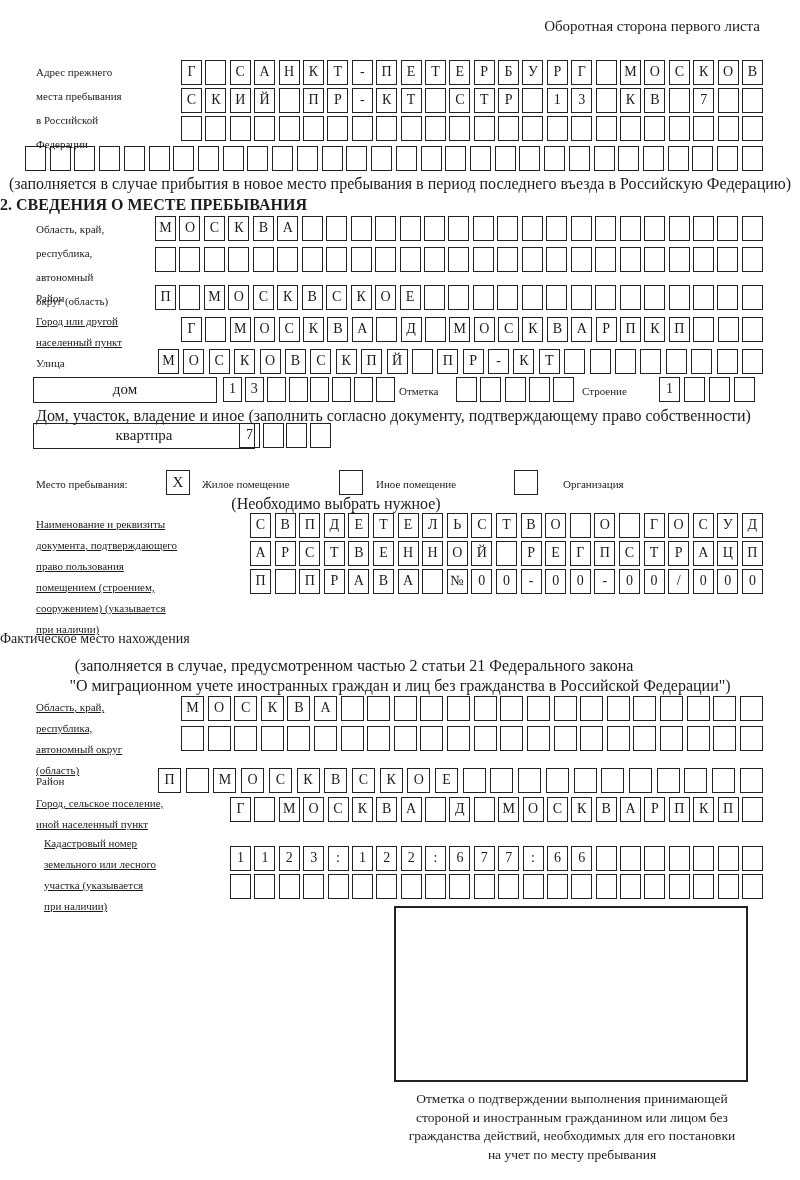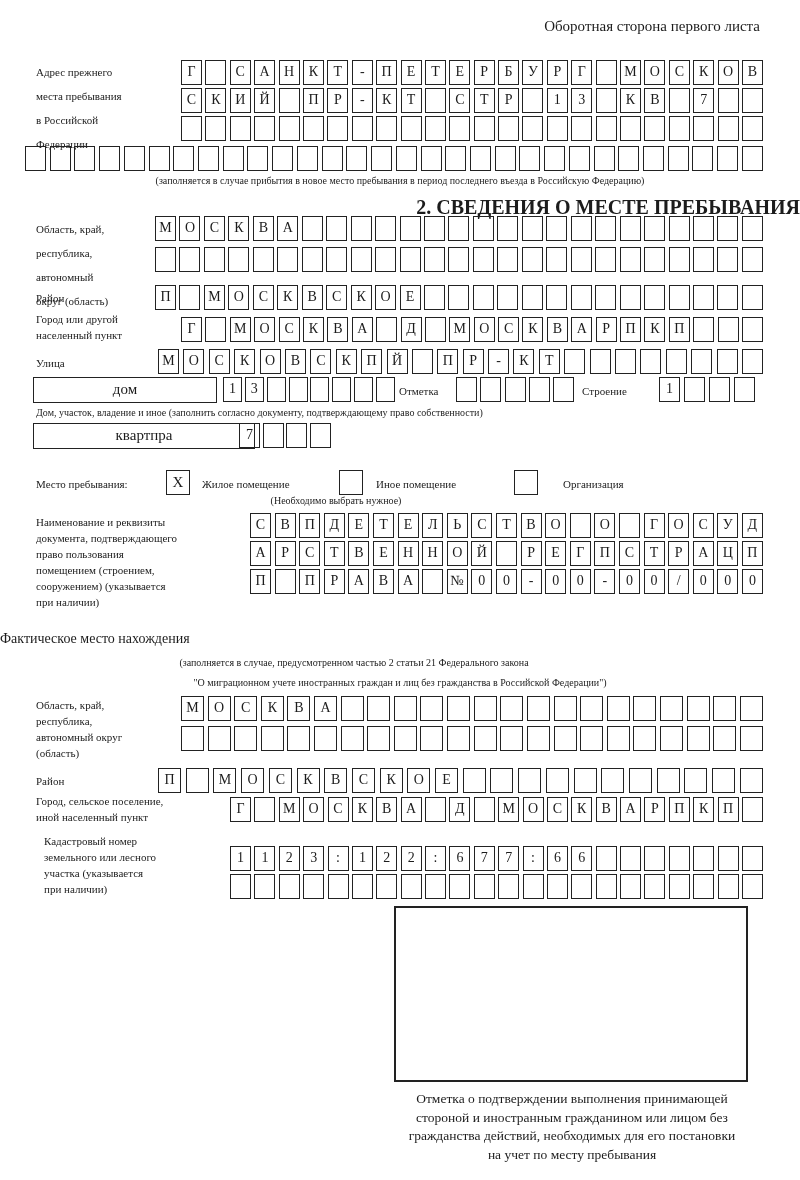--- a/index.html
+++ b/index.html
@@ -1,24 +1,24 @@
 <!DOCTYPE html>
 <html><head>
 <meta charset="utf-8">
 <style>
   html,body{margin:0;padding:0;background:#fff;}
   .page{position:relative;width:800px;height:1180px;background:#fff;color:#1c1c1c;
         font-family:"Liberation Serif","DejaVu Serif",serif;overflow:hidden;}
   .abs{position:absolute;}
   .lbl{font-size:11px;line-height:24px;white-space:pre-line;}
-  .lbl.tight{line-height:16px;}
-  .note{font-size:10px;}
+  .lbl.tight{line-height:21px;text-decoration:underline;}
+  .note{font-size:16px;}
   .center{text-align:center;}
   .hdr{font-size:15px;text-align:right;}
-  .h2{font-size:20px;font-weight:bold;text-align:right;}
+  .h2{font-size:16px;font-weight:bold;text-align:left;}
   .h3{font-size:14px;font-weight:normal;}
   .cellrow{display:flex;justify-content:space-between;height:25px;}
   .cell{box-sizing:border-box;display:inline-block;width:21px;height:25px;
         border:1.6px solid #222;font-size:14px;line-height:22px;text-align:center;
         flex:0 0 auto;}
   .cellrow.slim .cell{width:19px;}
   .cellrow.wide .cell{width:23px;}
   .fieldbox{box-sizing:border-box;border:1.6px solid #222;height:26px;
             font-size:15px;line-height:23px;text-align:center;}
   .checkbox{box-sizing:border-box;display:inline-block;width:24px;height:25px;

